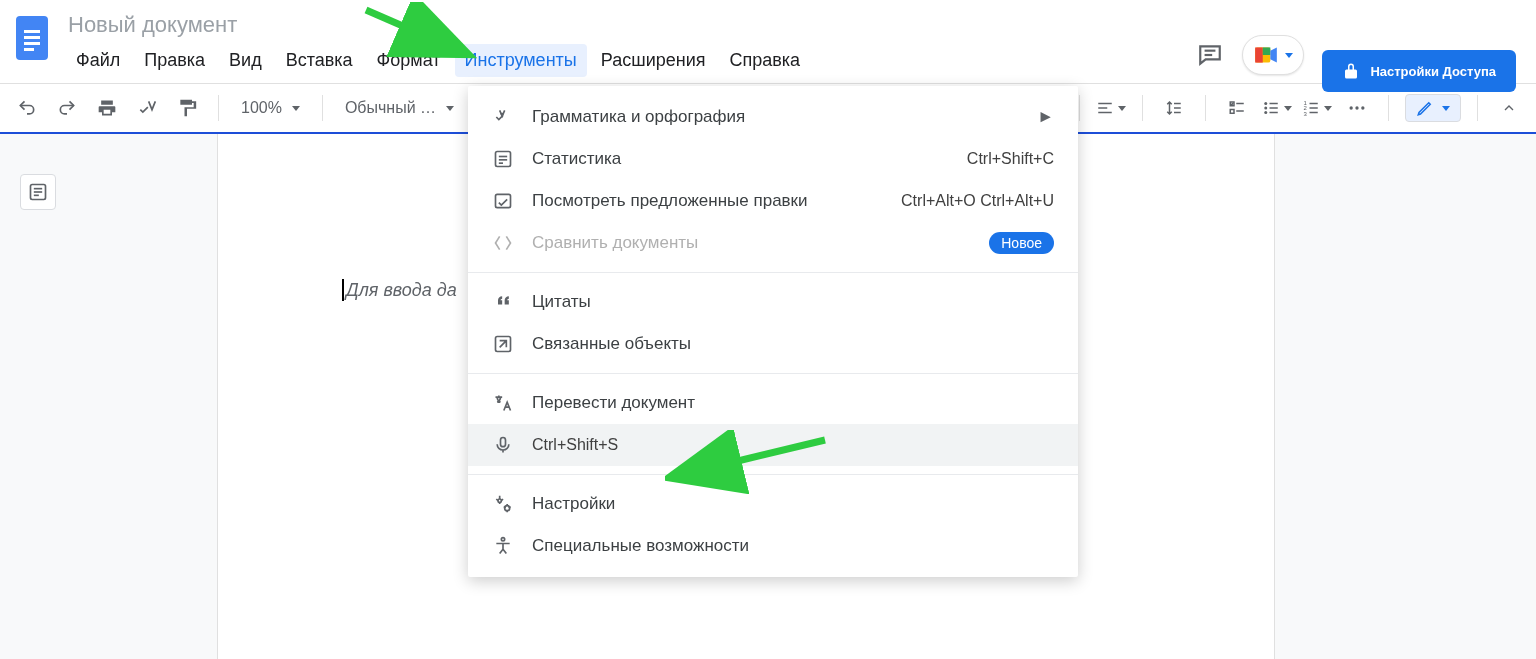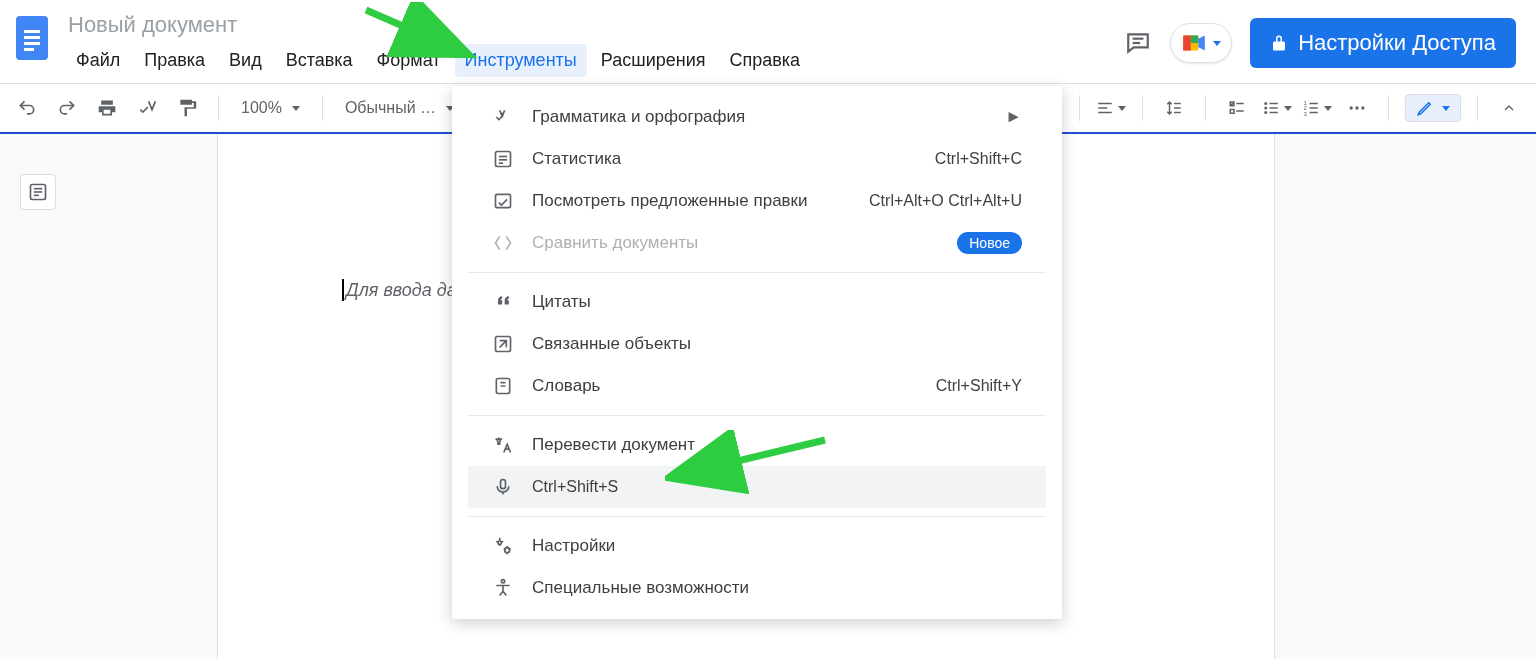--- a/index.html
+++ b/index.html
@@ -10,37 +10,37 @@
   .docs-logo svg { width: 36px; height: 48px; }
   .title-menu { display: flex; flex-direction: column; }
   .doc-title { font-size: 22px; color: #9aa0a6; padding: 2px 0 6px 2px; }
   .menubar { display: flex; gap: 4px; }
   .menu-item { font-size: 18px; color: #202124; padding: 6px 10px; border-radius: 4px; cursor: pointer; white-space: nowrap; }
   .menu-item.active { background: #e8f0fe; color: #1a73e8; }
   .header-right { position: absolute; right: 20px; top: 18px; display: flex; align-items: center; gap: 18px; }
   .comment-icon { width: 28px; height: 28px; display: flex; align-items: center; justify-content: center; cursor: pointer; }
   .meet-btn { display: flex; align-items: center; background: #fff; border: 1px solid #e0e0e0; border-radius: 50px; padding: 6px 10px; cursor: pointer; gap: 4px; box-shadow: 0 1px 2px rgba(0,0,0,0.1); }
   .meet-logo { width: 26px; height: 26px; }
-  .share-btn { background: #1a73e8; color: #fff; font-size: 22px; font-weight: 400; border: none; border-radius: 6px; padding: 12px 20px; display: flex; align-items: center; gap: 10px; cursor: pointer; }
+  .share-btn { background: #1a73e8; color: #fff; font-size: 13px; font-weight: 700; border: none; border-radius: 6px; padding: 12px 20px; display: flex; align-items: center; gap: 10px; cursor: pointer; margin-top: 32px; }
   
   .toolbar { height: 50px; border-bottom: 2px solid #1d4ed8; display: flex; align-items: center; padding: 0 12px; gap: 10px; font-size: 16px; color: #5f6368; }
   .tb-btn { width: 30px; height: 30px; display: flex; align-items: center; justify-content: center; cursor: pointer; border-radius: 4px; }
   .tb-sep { width: 1px; height: 26px; background: #e0e0e0; margin: 0 6px; }
   .tb-text { padding: 0 6px; display: flex; align-items: center; gap: 6px; cursor: pointer; }
   .tb-right { margin-left: auto; display: flex; align-items: center; gap: 10px; }
   .edit-mode { display: flex; align-items: center; gap: 6px; border: 1px solid #dadce0; border-radius: 4px; padding: 4px 10px; cursor: pointer; background: #e8f0fe; }
   
   .workspace { position: relative; height: calc(659px - 84px - 50px); background: #f8f9fa; }
   .outline-btn { position: absolute; left: 20px; top: 40px; width: 36px; height: 36px; border: 1px solid #dadce0; border-radius: 4px; display: flex; align-items: center; justify-content: center; cursor: pointer; background: #fff; }
   .page { position: absolute; left: 217px; top: 0; width: 1058px; height: 100%; background: #fff; border-left: 1px solid #e0e0e0; border-right: 1px solid #e0e0e0; }
   .cursor-line { position: absolute; left: 124px; top: 145px; display: flex; align-items: flex-end; }
   .text-caret { width: 2px; height: 22px; background: #000; margin-right: 2px; }
   .placeholder { font-style: italic; color: #5f6368; font-size: 18px; }
   
-  .dropdown { position: absolute; left: 452px; top: 86px; width: 610px; background: #fff; box-shadow: 0 4px 16px rgba(0,0,0,0.2); border-radius: 2px; padding: 10px 16px; z-index: 50; }
+  .dropdown { position: absolute; left: 468px; top: 86px; width: 610px; background: #fff; box-shadow: 0 4px 16px rgba(0,0,0,0.2); border-radius: 2px; padding: 10px 0; z-index: 50; }
   .dd-item { display: flex; align-items: center; padding: 10px 24px; font-size: 17px; color: #3c4043; cursor: pointer; gap: 18px; position: relative; }
   .dd-item.disabled { color: #b0b0b0; cursor: default; }
   .dd-item.hover { background: #f1f3f4; }
   .dd-icon { width: 22px; height: 22px; display: flex; align-items: center; justify-content: center; flex-shrink: 0; }
   .dd-label { flex: 1; }
   .dd-shortcut { color: #404040; font-size: 16px; }
   .dd-arrow { color: #5f6368; }
   .dd-badge { background: #1a73e8; color: #fff; font-size: 14px; font-weight: 500; border-radius: 12px; padding: 3px 12px; }
   .dd-sep { height: 1px; background: #e8eaed; margin: 8px 0; }
   
@@ -281,30 +281,20 @@
     <span class="dd-label">Цитаты</span>
   </div>
   <div class="dd-item">
     <span class="dd-icon">
         <svg width="20" height="20" viewBox="0 0 24 24" fill="none" stroke="#5f6368" stroke-width="2">
           <rect x="3" y="3" width="18" height="18" rx="2"></rect>
           <path d="M16 8l-8 8M8 8h8v8"></path>
         </svg>
       </span>
     <span class="dd-label">Связанные объекты</span>
-  </div>
-  <div class="dd-item">
-    <span class="dd-icon">
-        <svg width="20" height="20" viewBox="0 0 24 24" fill="none" stroke="#5f6368" stroke-width="2">
-          <rect x="4" y="3" width="16" height="18" rx="2"></rect>
-          <path d="M9 8h6M9 12h6"></path>
-        </svg>
-      </span>
-    <span class="dd-label">Словарь</span>
-    <span class="dd-shortcut">Ctrl+Shift+Y</span>
   </div>
   <div class="dd-sep"></div>
   <div class="dd-item">
     <span class="dd-icon">
         <svg width="20" height="20" viewBox="0 0 24 24" fill="none" stroke="#5f6368" stroke-width="2">
           <path d="M3 5h8M7 3v2M5 5c0 4 4 6 4 6M9 5c0 4-4 6-4 6"></path>
           <path d="M13 21l4-10 4 10M14.5 17h5"></path>
         </svg>
       </span>
     <span class="dd-label">Перевести документ</span>

